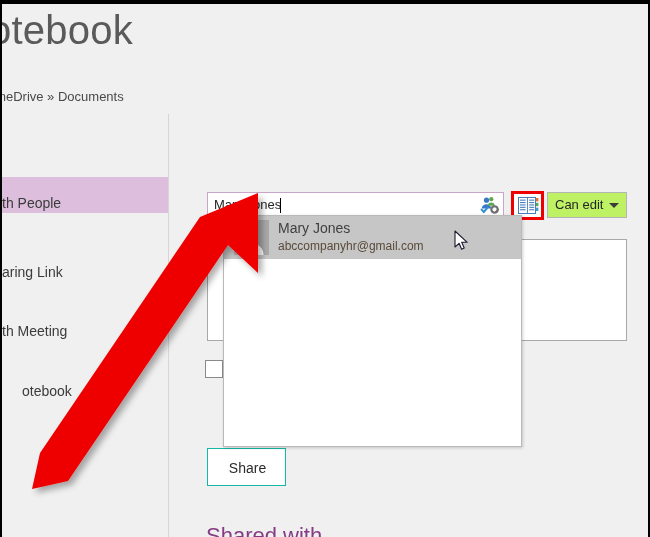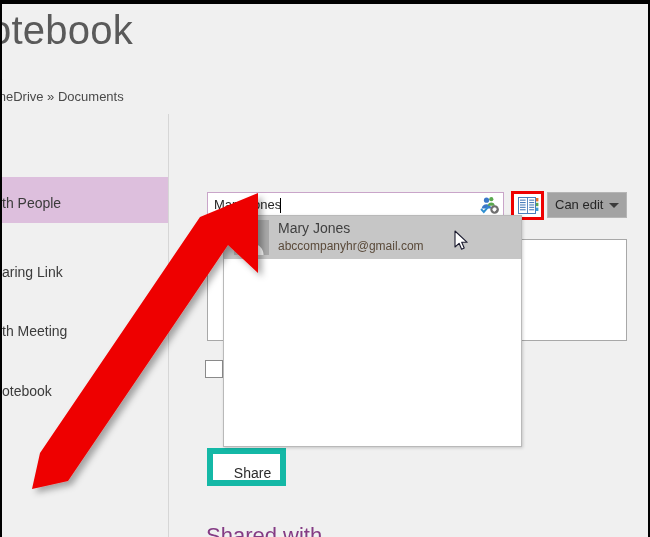--- a/index.html
+++ b/index.html
@@ -76,21 +76,21 @@
     height: 25px;
     font-size: 14px;
     color: #3b3b3b;
     line-height: 25px;
     white-space: nowrap;
     padding-left: 0;
     box-sizing: border-box;
   }
   .nav-item.selected {
     background: #ddbfdd;
-    height: 46px;
+    height: 36px;
     line-height: 53px;
   }
 
   
   #pane-title {
     position: absolute;
     left: 204px;
     top: 140px;
     font-size: 22px;
     color: #843b84;
@@ -160,21 +160,21 @@
     height: 17px;
   }
 
   
   #perm-select {
     position: absolute;
     left: 545px;
     top: 188px;
     width: 80px;
     height: 26px;
-    background: #a3a3a3;
+    background: #bef264;
     border: 1px solid #b5b5b5;
     box-sizing: border-box;
   }
   #perm-label {
     position: absolute;
     left: 7px;
     top: 4px;
     font-size: 13px;
     color: #262626;
     white-space: nowrap;
@@ -222,21 +222,21 @@
   }
 
   
   #share-btn {
     position: absolute;
     left: 205px;
     top: 444px;
     width: 79px;
     height: 38px;
     background: #ffffff;
-    border: 6px solid #14b8a6;
+    border: 1px solid #14b8a6;
     box-sizing: border-box;
   }
   #share-btn-label {
     position: absolute;
     left: 0;
     top: 0;
     width: 79px;
     height: 38px;
     line-height: 38px;
     text-align: center;
@@ -350,21 +350,21 @@
   <div id="leftnav">
     <div class="nav-item selected" style="top:63px;">
       <span>th People</span>
     </div>
     <div class="nav-item" style="top:205px;">
       <span>th Meeting</span>
     </div>
     <div class="nav-item" style="top:146px;">
       <span>aring Link</span>
     </div>
-    <div class="nav-item" style="top:265px;">
+    <div class="nav-item" style="top:265px;padding-left:20px;">
       <span>otebook</span>
     </div>
   </div>
   <div id="divider"></div>
 
 
   <div id="msg-label">Include a message (optional)</div>
   <div id="msg-box"></div>
 
   <div id="recipient-box" title="Type names or email addresses">

